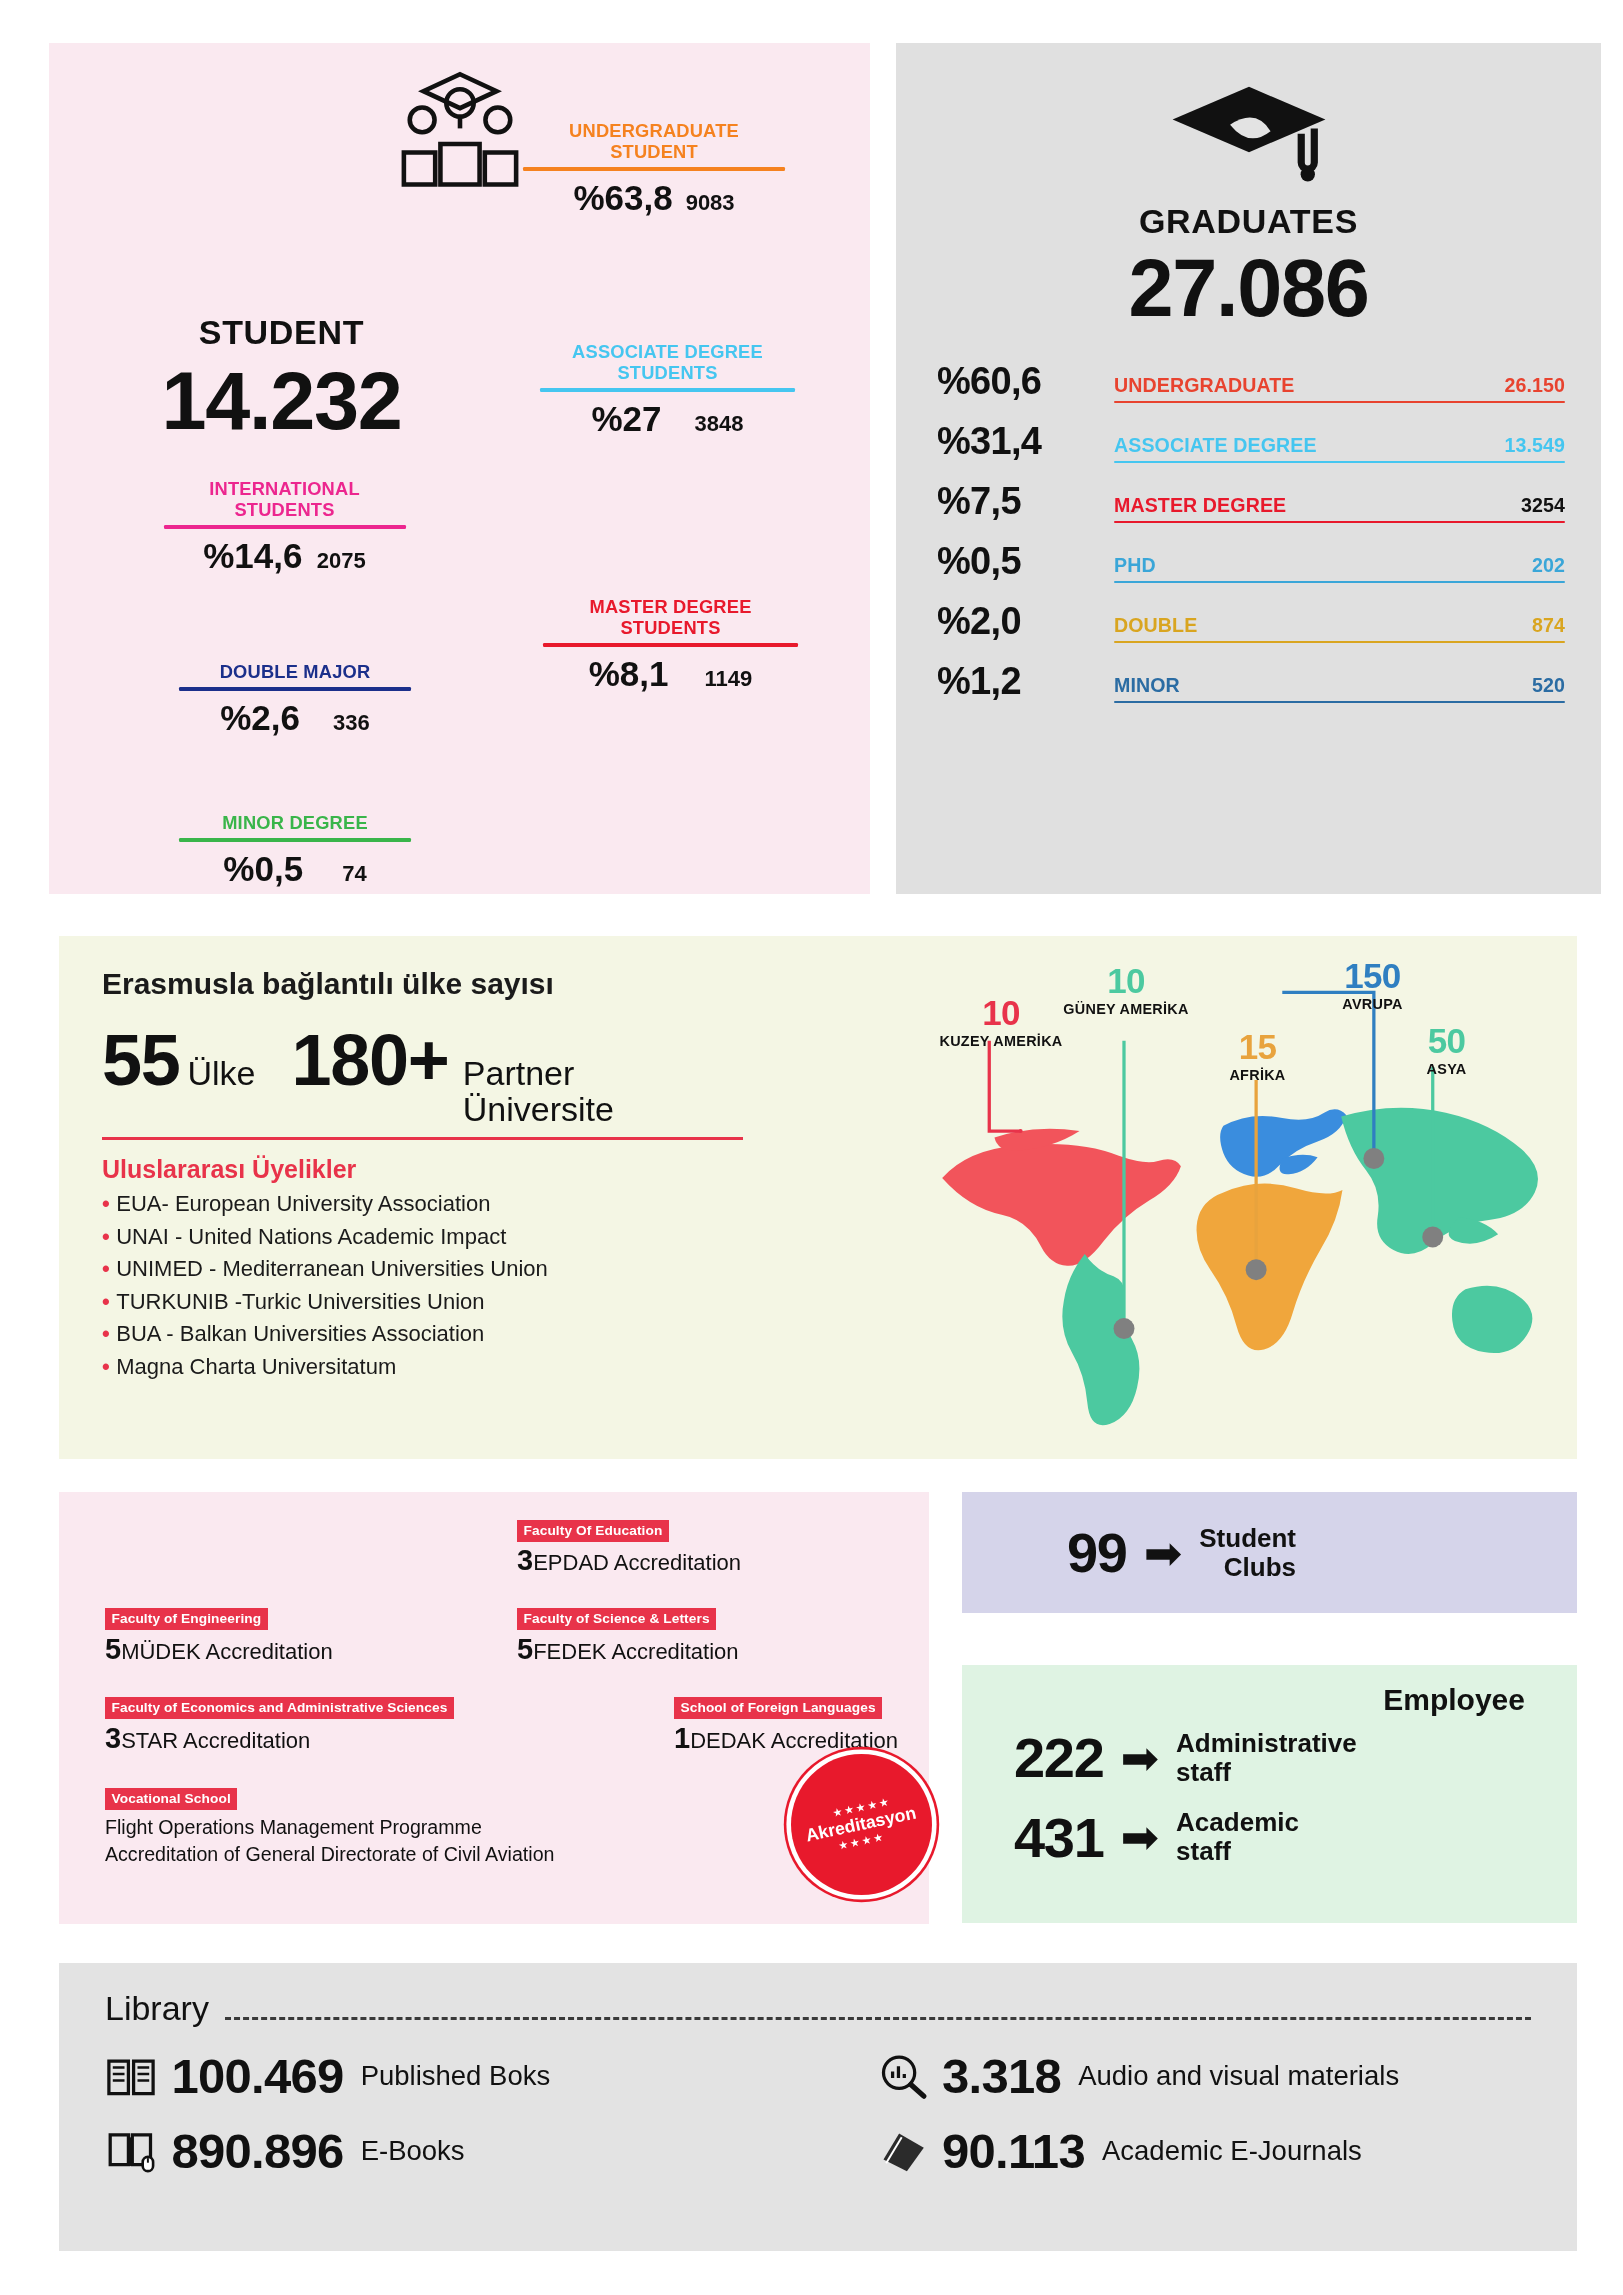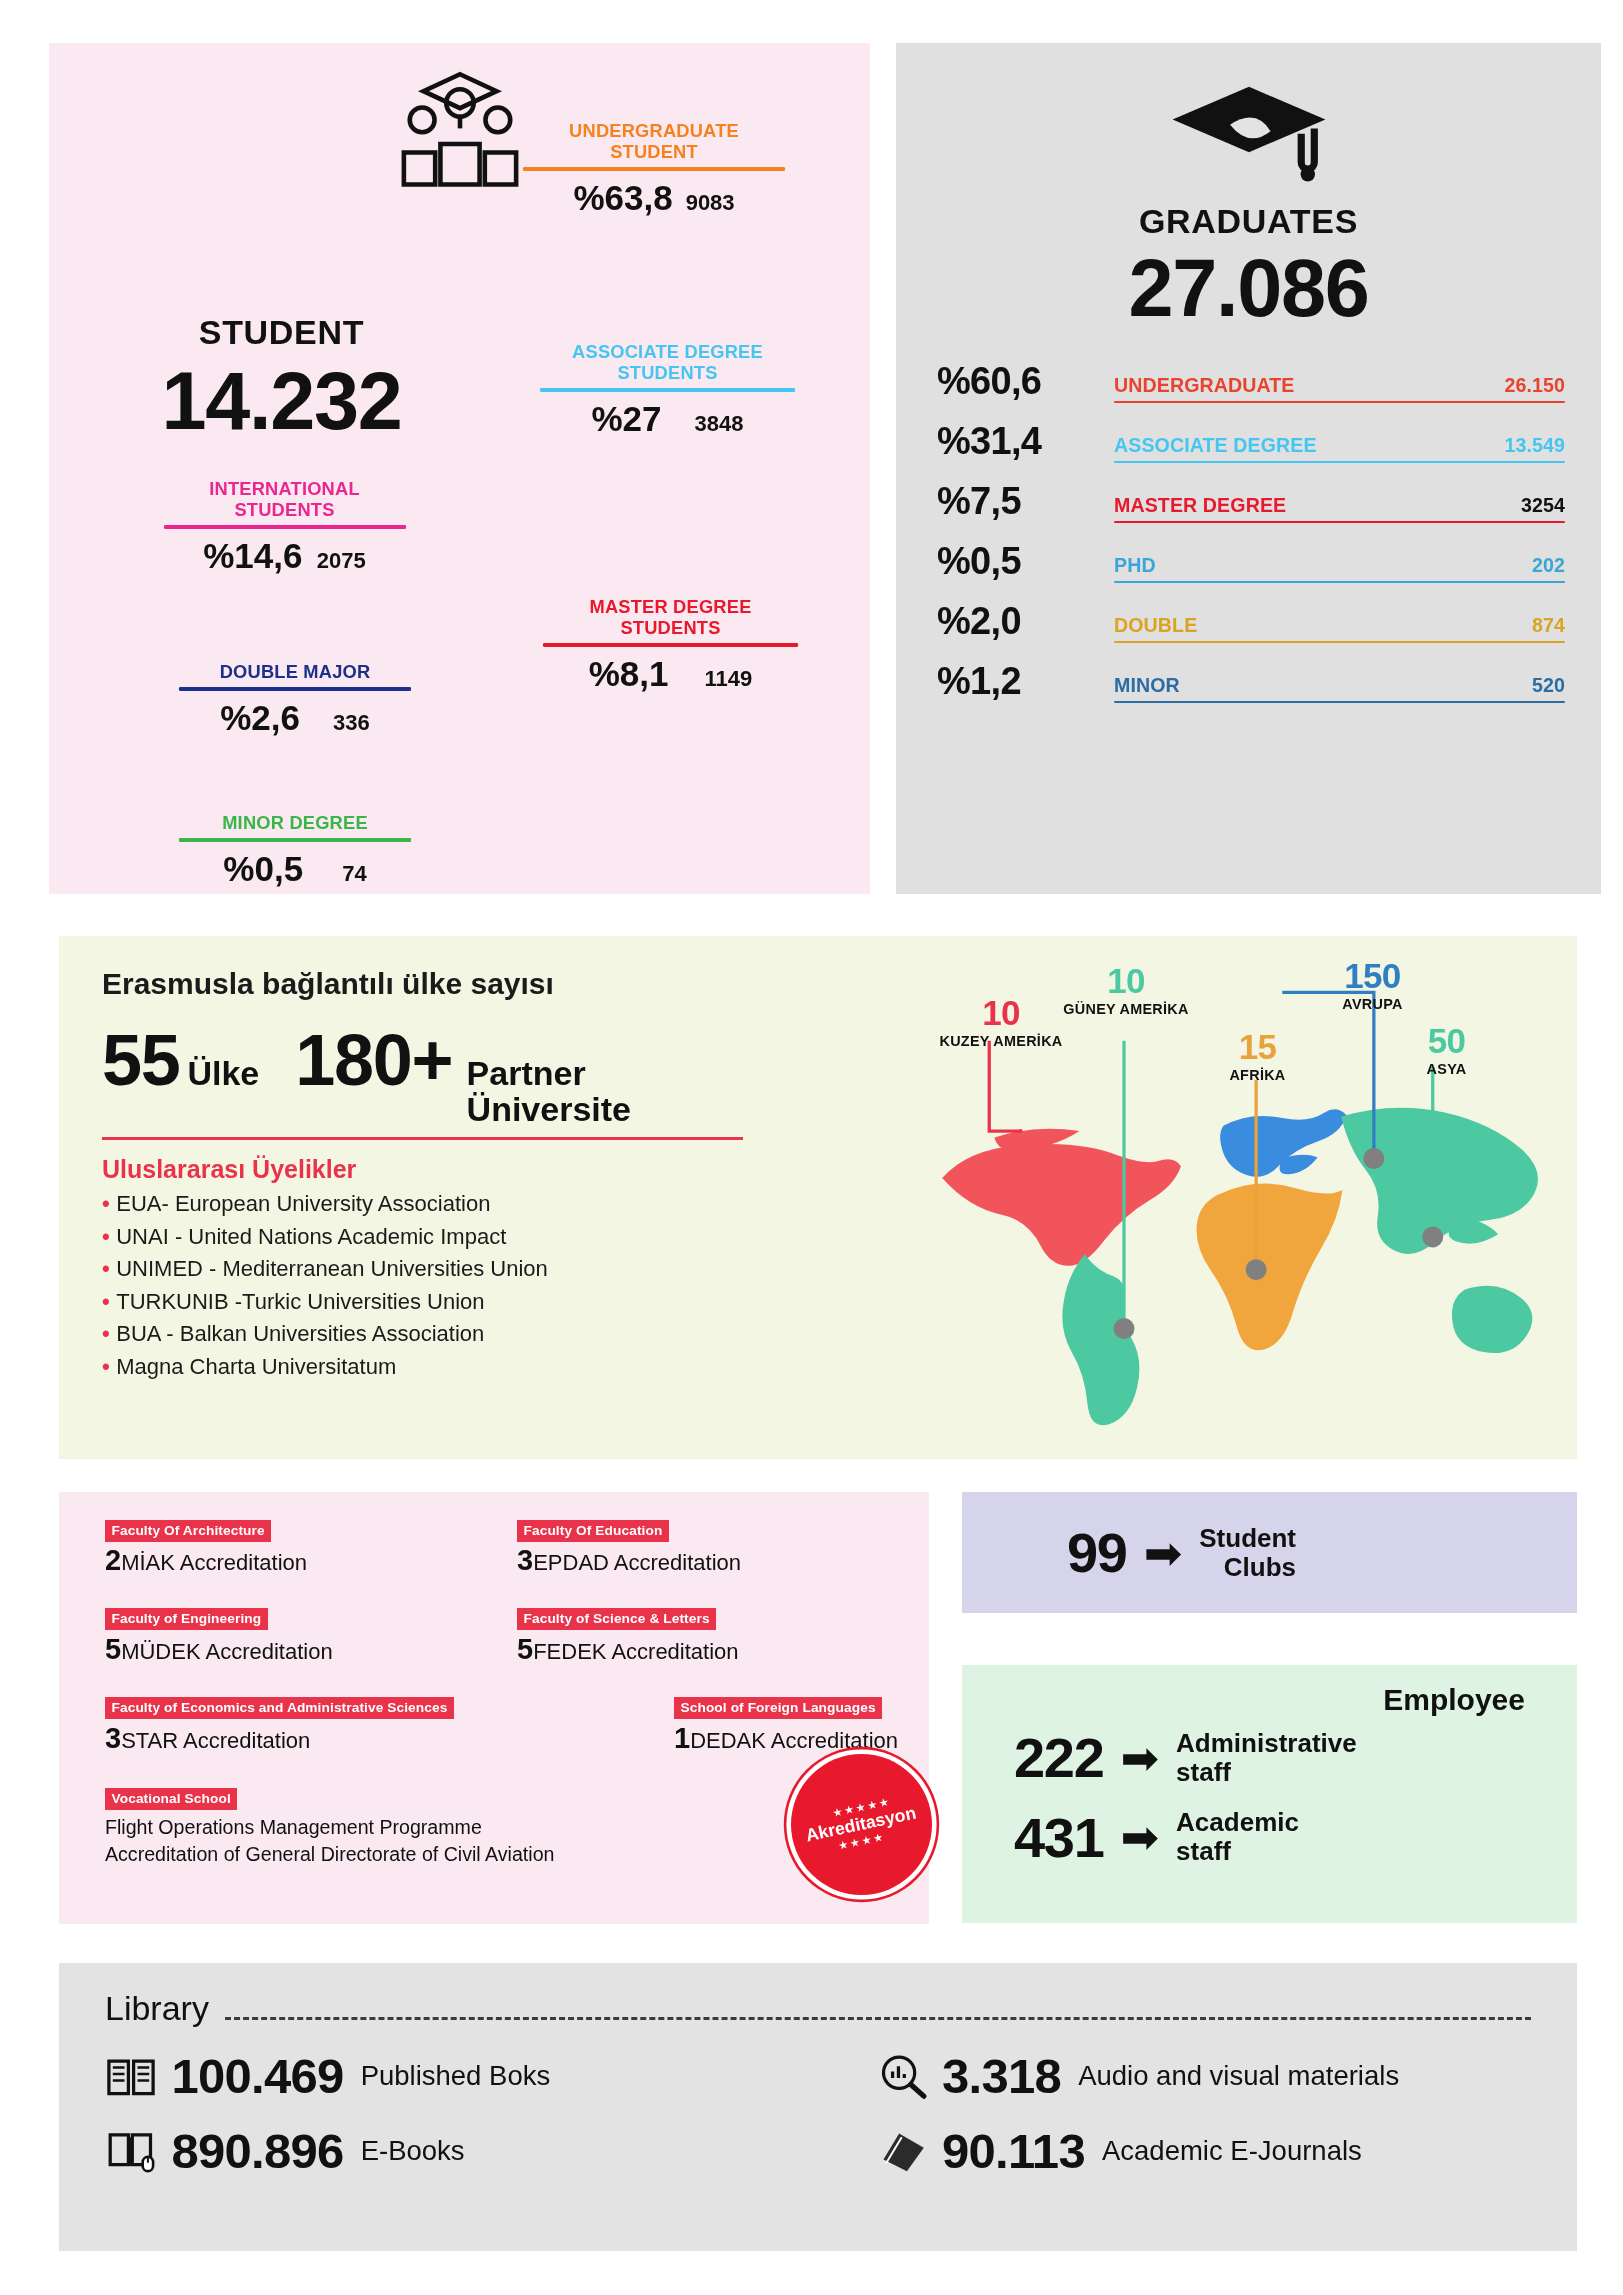--- a/index.html
+++ b/index.html
@@ -58,21 +58,21 @@
   .grad-rowline { display:flex; justify-content: space-between; align-items: baseline; font-size: 19.6px; font-weight: 800; letter-spacing: 0.1px;}
   .grad-underline { height: 2.6px; margin-top: 3.9px; border-radius: 1.3px;}
 
   
   #erasmus-panel {
     left: 59px; top: 936px; width: 1518px; height: 523px;
     background: #f4f6e4;
   }
   .eras-title { font-size: 30px; font-weight: 700; color: #1b1b1b; }
   .eras-big { font-size: 72px; font-weight: 700; letter-spacing: -1.3px;}
-  .eras-word { font-size: 34px; font-weight: 700; }
+  .eras-word { font-size: 34px; font-weight: 400; }
   .memb-title { font-size: 25px; font-weight: 700; color: #e8334a; }
   .memb-item { font-size: 22px; color: #1b1b1b; margin-top: 6.5px; }
   .memb-item .dot { color: #e8334a; font-weight: 900; margin-right: 6.5px;}
 
   
   .pin { position: absolute; text-align: center; }
   .pin .num { font-size: 35px; font-weight: 800; letter-spacing: -0.7px;}
   .pin .nm { font-size: 14.4px; font-weight: 800; letter-spacing: 0.3px; }
 
   
@@ -365,24 +365,20 @@
       </div>
       <div class="pin" style="left:465px; top:59px; width:131px;">
         <div class="num" style="color:#4cc9a0;">50</div>
         <div class="nm">ASYA</div>
       </div>
     </div>
   </div>
 
   <div class="panel" id="accred-panel">
 
-    <div style="position:absolute; left:46px; top:27.5px; width:393px;">
-      <span class="tag">Faculty Of Architecture</span>
-      <div class="acc-line"><b>2</b><span>MİAK Accreditation</span></div>
-    </div>
 
     <div style="position:absolute; left:458px; top:27.5px; width:366px;">
       <span class="tag">Faculty Of Education</span>
       <div class="acc-line"><b>3</b><span>EPDAD Accreditation</span></div>
     </div>
 
     <div style="position:absolute; left:46px; top:116px; width:393px;">
       <span class="tag">Faculty of Engineering</span>
       <div class="acc-line"><b>5</b><span>MÜDEK Accreditation</span></div>
     </div>

